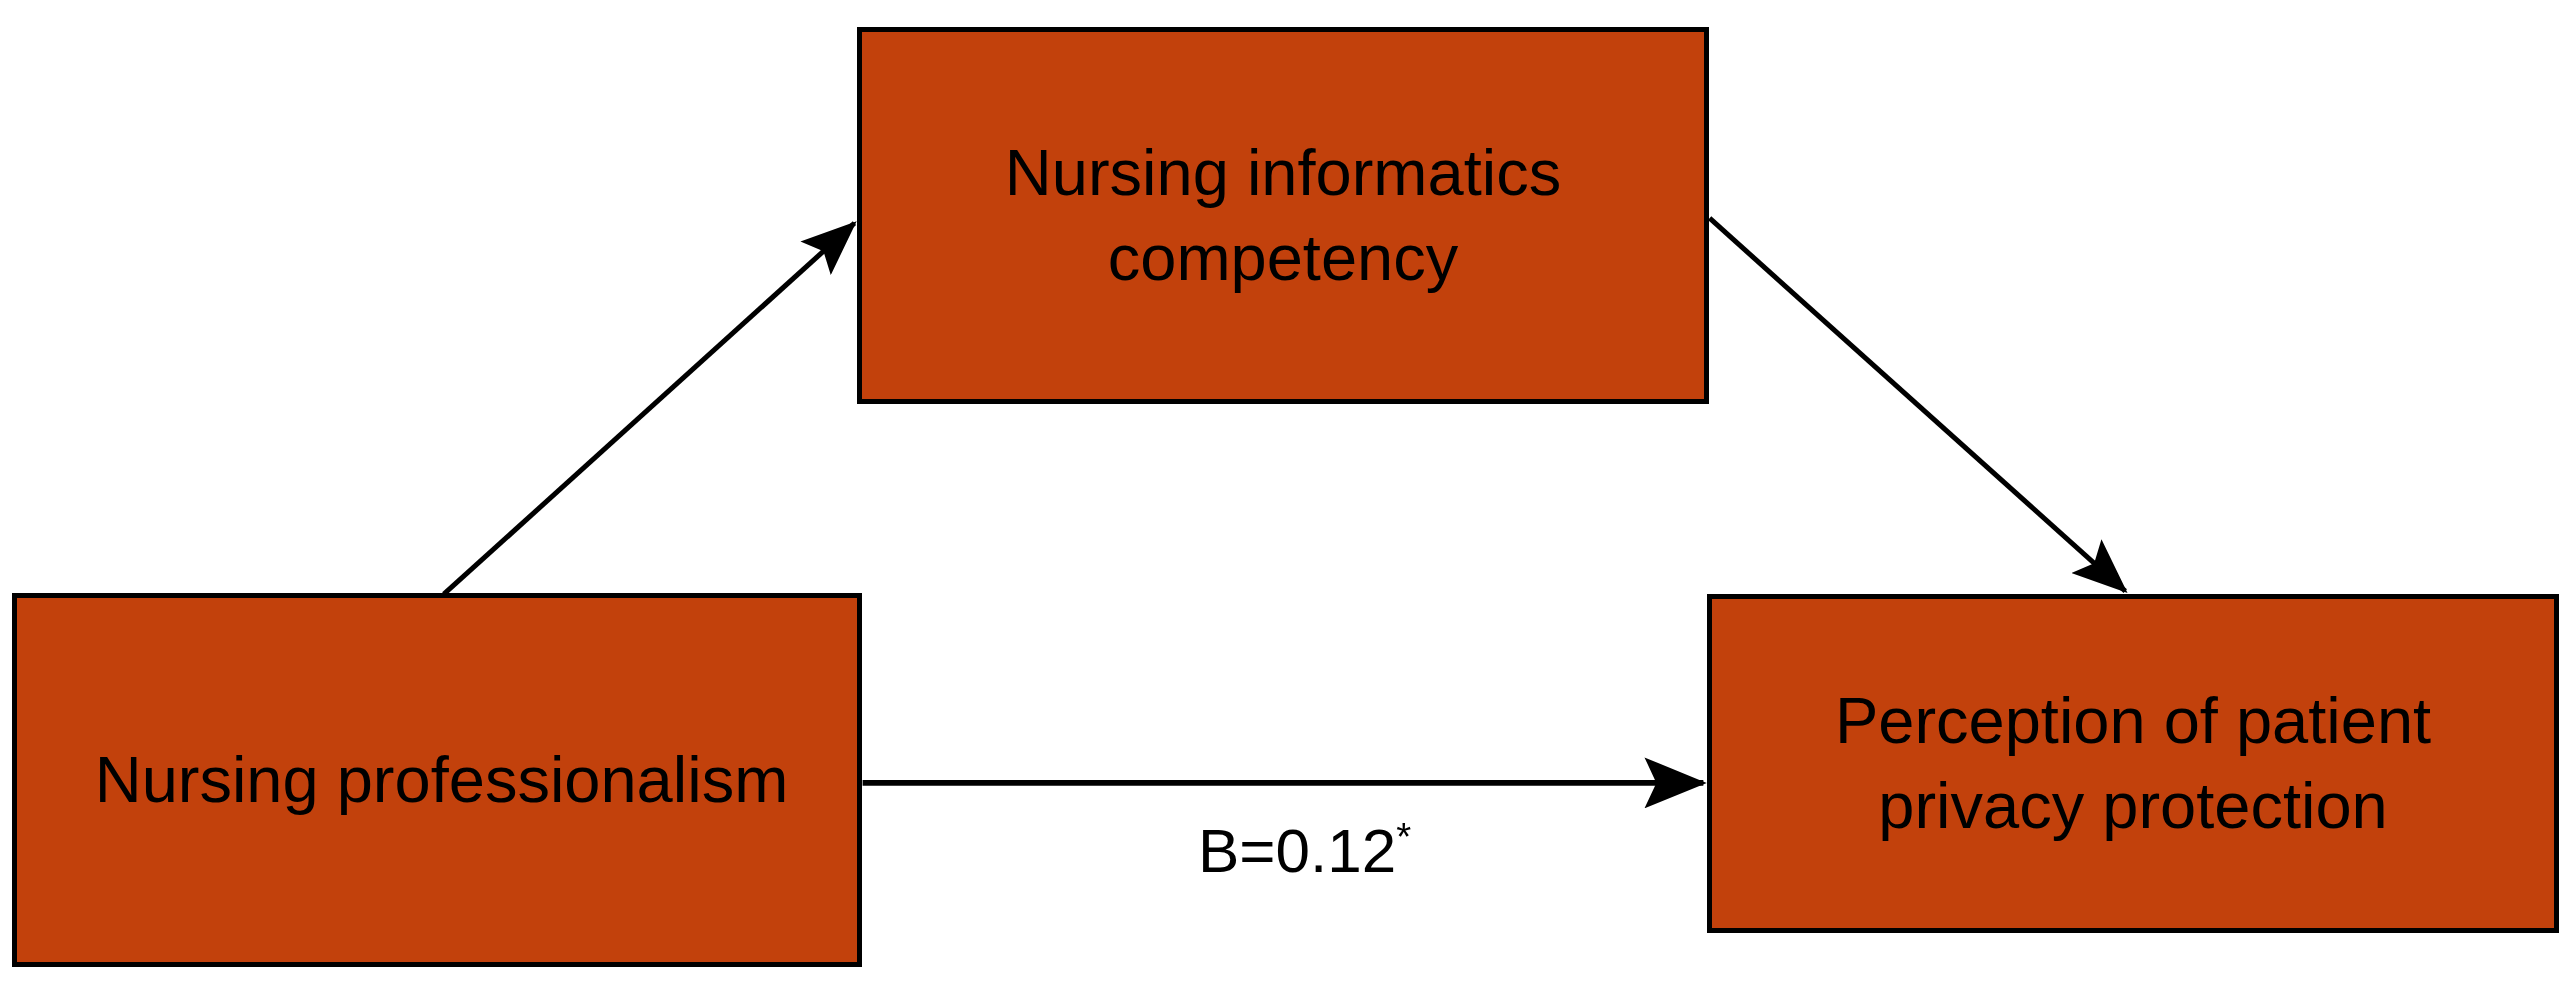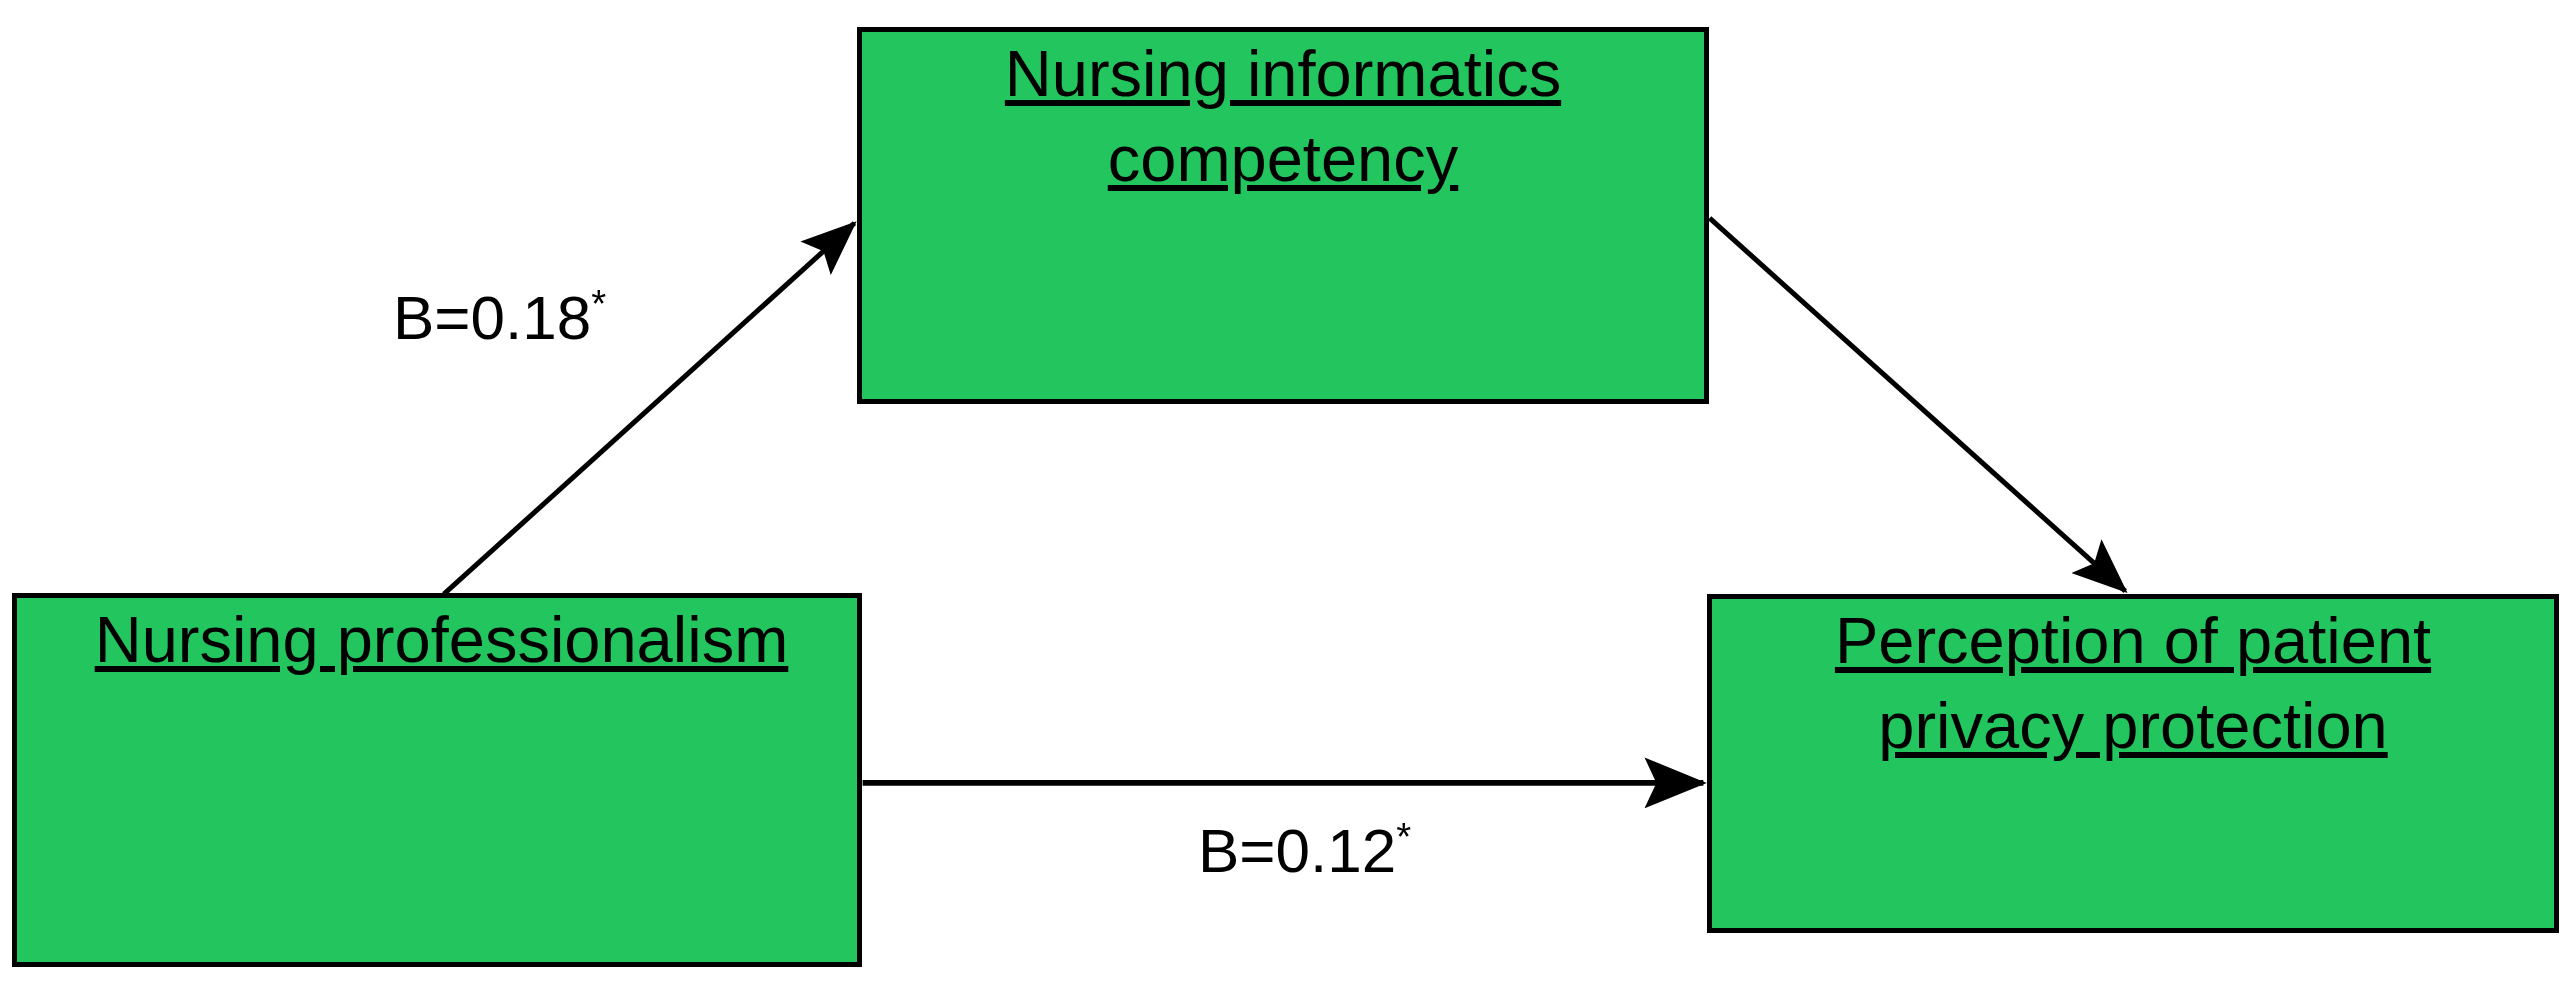--- a/index.html
+++ b/index.html
@@ -15,26 +15,26 @@
     position: relative;
     width: 2576px;
     height: 986px;
     background: #ffffff;
     overflow: hidden;
   }
   .node-box {
     position: absolute;
     box-sizing: border-box;
     border: 5.7px solid #000000;
-    background: #22c55e;
+    background: #c2410c;
     display: flex;
+    align-items: center;
     justify-content: center;
     text-align: center;
     z-index: 3;
-    text-decoration: underline;
   }
   .node-label {
     font-family: "Liberation Sans", sans-serif;
     font-size: 65px;
     line-height: 1.30;
     color: #000000;
     font-weight: 400;
     letter-spacing: 0px;
     padding: 0 25px;
     white-space: pre-line;
@@ -110,23 +110,20 @@
 
   <div class="node-box" id="node-nursing-professionalism">
     <span class="node-label">Nursing professionalism</span>
   </div>
 
   <div class="node-box" id="node-perception-patient-privacy">
     <span class="node-label">Perception of patient
 privacy protection</span>
   </div>
 
-  <div class="edge-label" id="edge-label-a">
-    <span>B=</span><span>0.18</span><sup>*</sup>
-  </div>
 
 
   <div class="edge-label" id="edge-label-c">
     <span>B=</span><span>0.12</span><sup>*</sup>
   </div>
 
 </div>
 
 
 </body></html>

